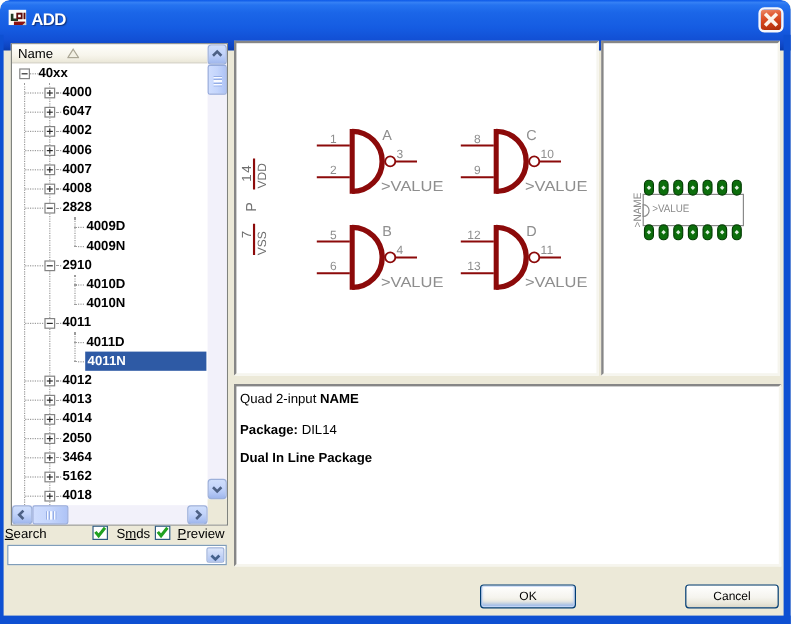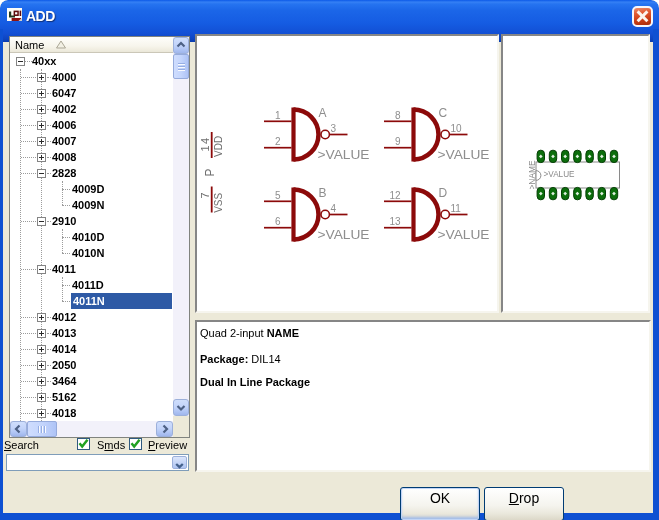--- a/index.html
+++ b/index.html
@@ -30,23 +30,23 @@
 .expbox { position:absolute; width:9px; height:9px; border:1px solid #848484; background:#fff; }
 .expbox .ph { position:absolute; left:1px; top:3px; width:5px; height:1px; background:#2b2b2b; }
 .expbox .pv { position:absolute; left:3px; top:1px; width:1px; height:5px; background:#2b2b2b; }
 
 .sbtrack { background:#F2F1FA; }
 .sbbtn { position:absolute; width:16px; height:17px; border:1px solid #9CB0DA; border-radius:3px;
   background:linear-gradient(180deg,#CFDEFC 0%,#C3D4FA 45%,#B0C5F4 75%,#9FB6EC 100%); }
 .sbthumb { position:absolute; border:1px solid #96ABDC; border-radius:2px;
   background:linear-gradient(90deg,#CFDDFE 0%,#C4D5FC 50%,#AEC3F6 100%); }
 
-.xpbtn { position:absolute; height:34px; border:1px solid #003C74; border-radius:3px;
+.xpbtn { position:absolute; height:20px; border:1px solid #003C74; border-radius:3px;
   background:linear-gradient(180deg,#FFFFFF 0%,#F5F4EE 55%,#EAE8DC 80%,#DCD8C8 100%);
-  font-size:14px; text-align:center; line-height:20px; color:#000; }
+  font-size:10px; text-align:center; line-height:20px; color:#000; }
 
 .cb { position:absolute; width:13px; height:12px; border:1px solid #2F5A7F; background:#fff; }
 .cb svg, .sbbtn svg { display:block; }
 .lbl { position:absolute; font-size:11px; color:#000; }
 u { text-decoration:underline; }
 </style></head>
 <body>
 <div id="win">
   <div class="abs" id="title">
       <span class="txt">ADD</span>
@@ -359,14 +359,14 @@
 <text transform="translate(534.5,189.5) rotate(-90)" font-size="9" textLength="29" lengthAdjust="spacingAndGlyphs" fill="#8A8A8A">&gt;NAME</text>
 <text x="543.5" y="176.6" font-size="9" textLength="31" lengthAdjust="spacingAndGlyphs" fill="#8A8A8A">&gt;VALUE</text>
   </svg>
 
   <div class="abs sunken" style="left:195px;top:320px;width:456px;height:152px"></div>
   <div class="lbl" style="left:200px;top:327px">Quad 2-input <b>NAME</b></div>
   <div class="lbl" style="left:200px;top:353px"><b>Package:</b> DIL14</div>
   <div class="lbl" style="left:200px;top:376px"><b>Dual In Line Package</b></div>
 
   <div class="xpbtn" style="left:400px;top:487px;width:80px;box-shadow:inset 0 0 0 1px #C2D5F6, inset 0 -3px 3px #9FBCEC">OK</div>
-  <div class="xpbtn" style="left:484px;top:487px;width:80px"><u>D</u>rop</div>
+  <div class="xpbtn" style="left:571px;top:487px;width:78px">Cancel</div>
 </div>
 
 </body></html>

